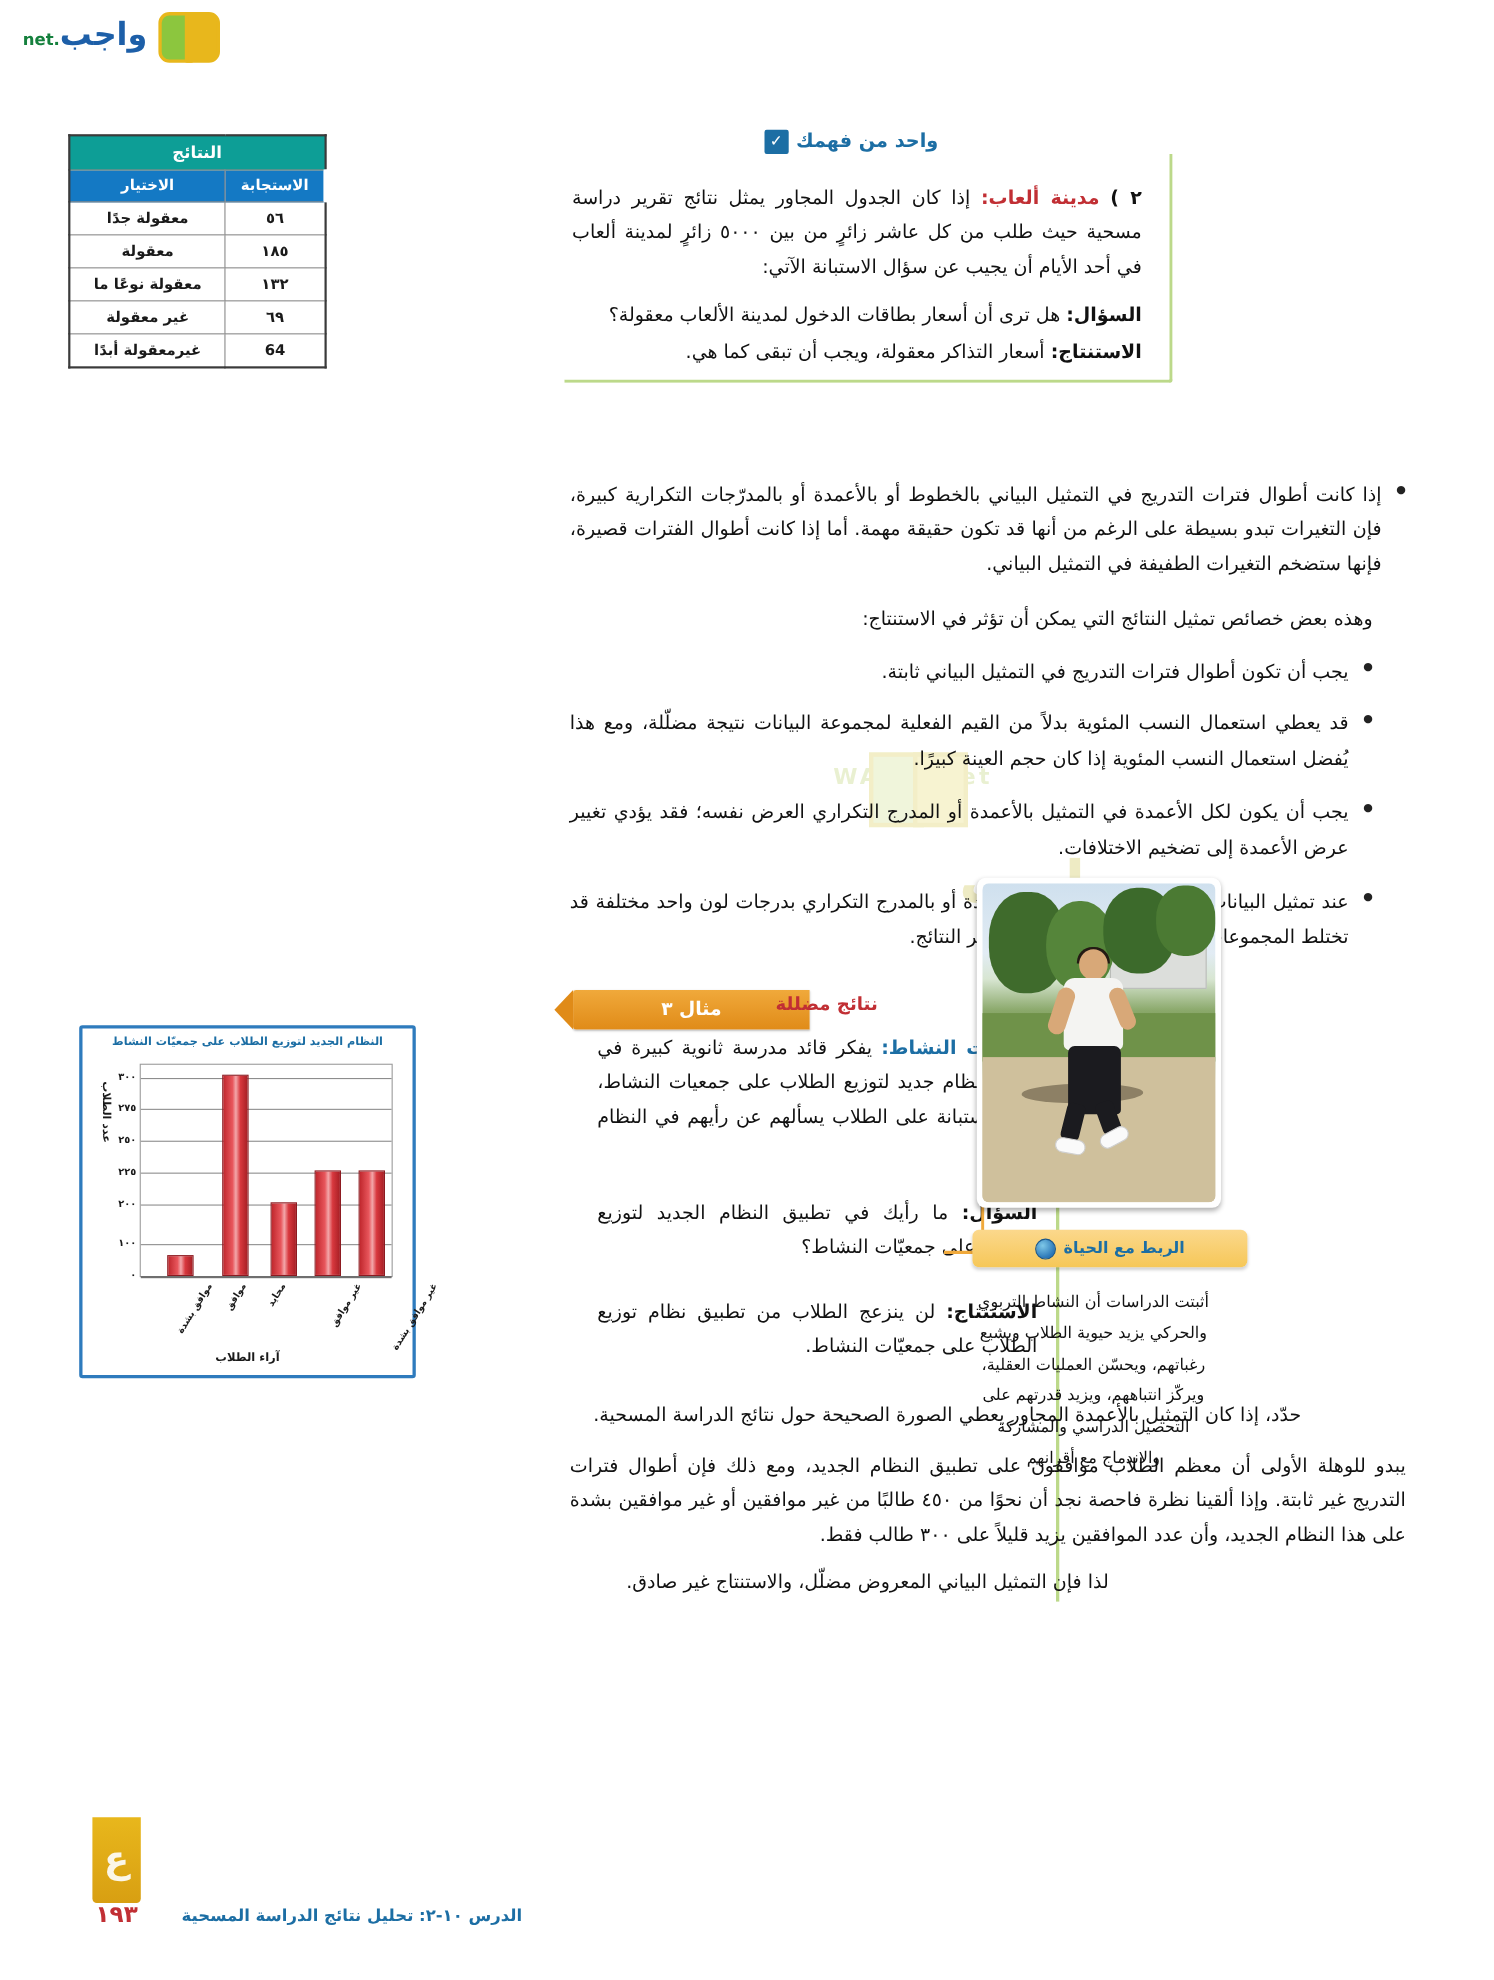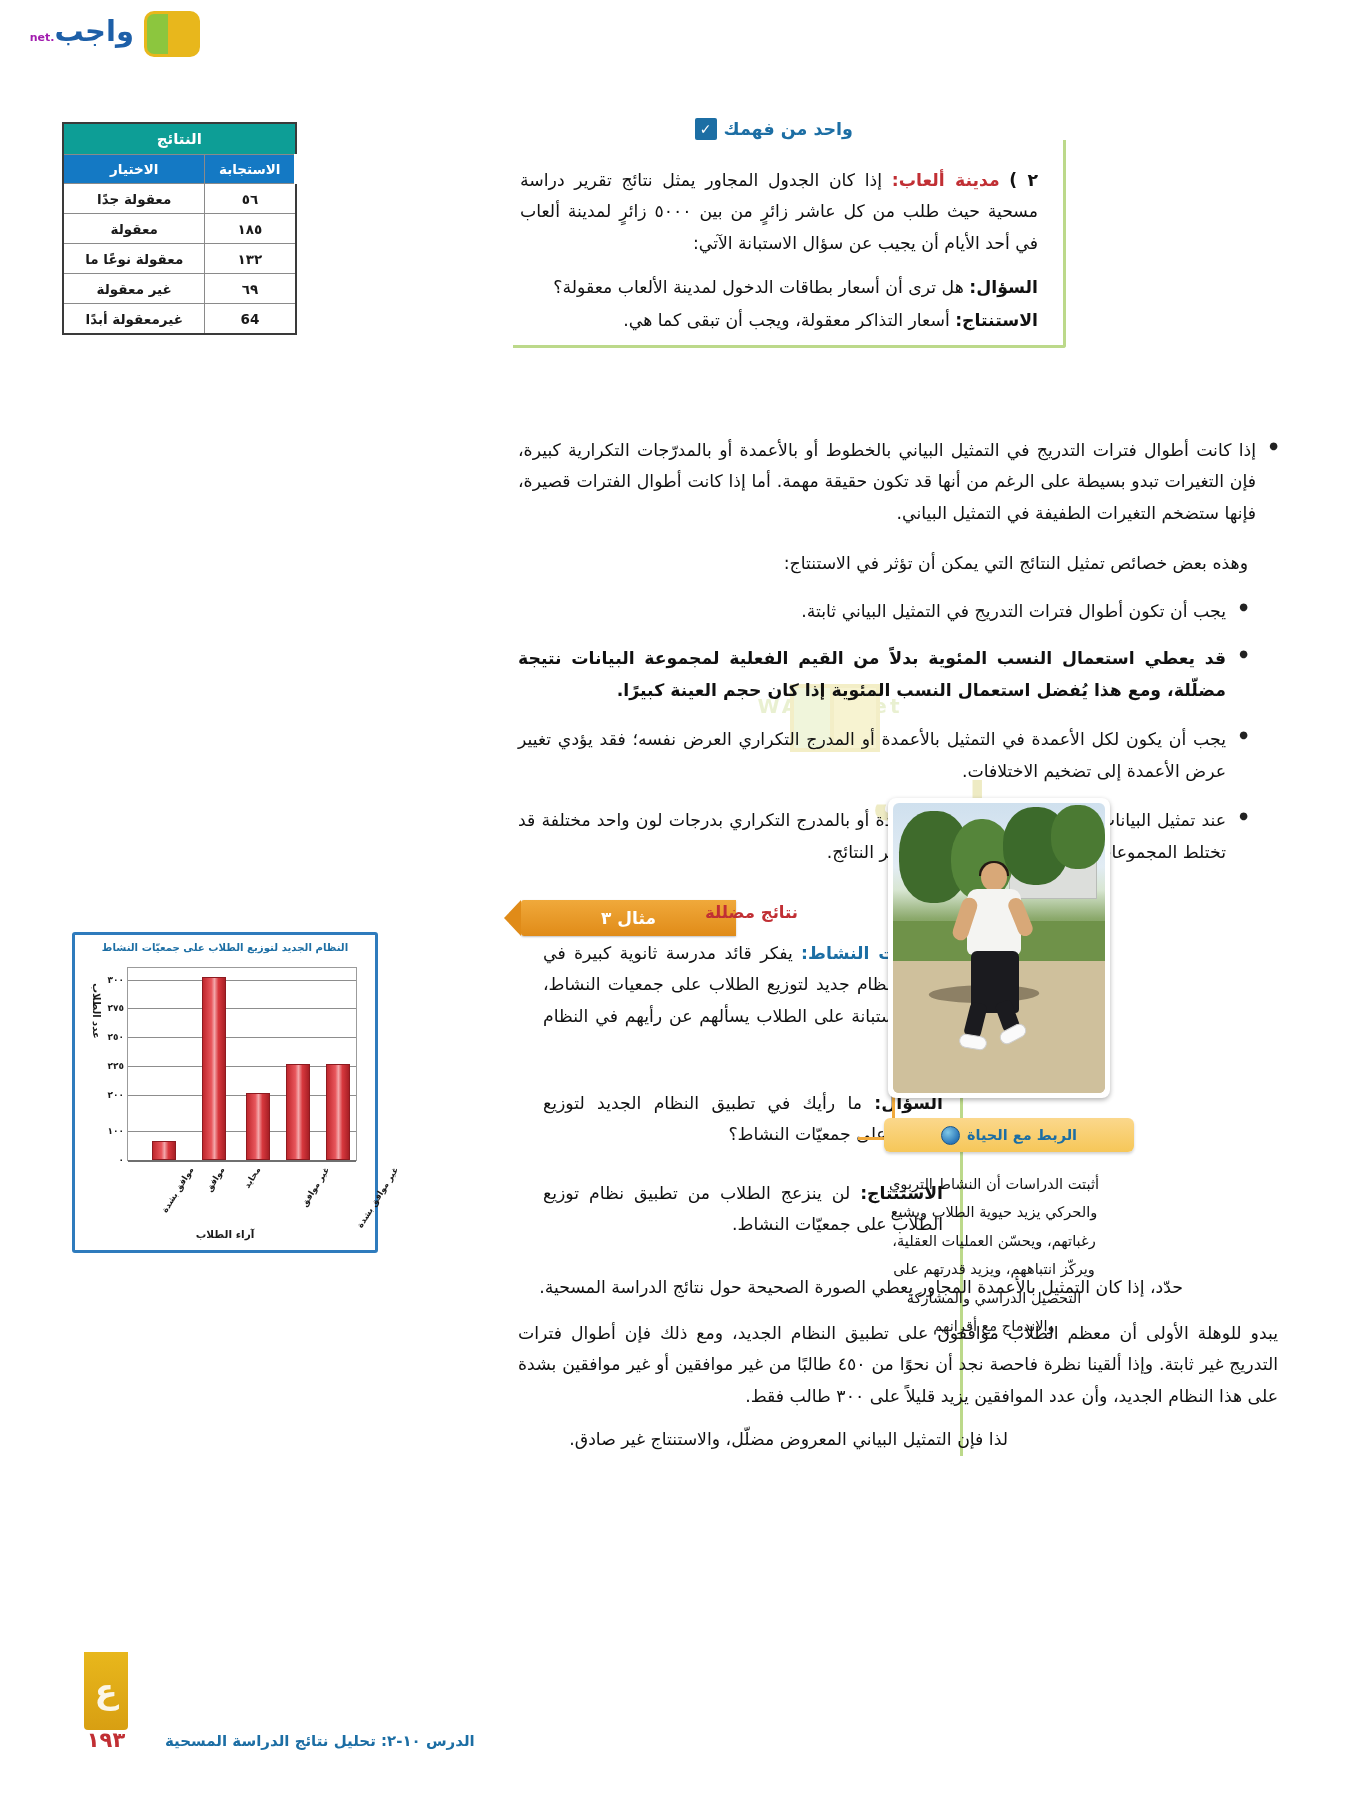--- a/index.html
+++ b/index.html
@@ -7,21 +7,21 @@
     width:1358px;height:1800px;position:relative;overflow:hidden;
     background:#ffffff;
     font-family:"DejaVu Sans","Liberation Sans",sans-serif;
     color:#1a1a1a;
   }
   .page{position:absolute;inset:0;}
 
   
   .wm-top{position:absolute;left:0;top:0;width:200px;height:62px;display:flex;align-items:center;gap:6px;}
   .wm-word{font-size:29px;font-weight:bold;color:#1d5fa8;line-height:1;padding-right:4px;}
-  .wm-word .net{font-size:11px;color:#a21caf;font-weight:bold;}
+  .wm-word .net{font-size:15px;color:#15803d;font-weight:bold;}
   .wm-book{width:56px;height:46px;position:relative;}
   .wm-book .half{position:absolute;top:3px;width:26px;height:40px;border:3px solid #e8b71c;background:#8cc63e;border-radius:2px;}
   .wm-book .l{left:0;border-top-left-radius:10px;border-bottom-left-radius:10px;}
   .wm-book .r{right:0;border-top-right-radius:10px;border-bottom-right-radius:10px;background:#e8b71c;}
 
   
   .wm-center{position:absolute;left:640px;top:690px;width:380px;height:150px;opacity:.30;pointer-events:none;}
   .wm-center .txt{font-size:54px;font-weight:bold;color:#c9bf3f;text-align:center;letter-spacing:2px;}
   .wm-center .sub{font-size:20px;font-weight:bold;color:#b9cf6a;text-align:center;letter-spacing:3px;margin-top:4px;}
   .wm-center .bk{position:absolute;left:150px;top:-6px;width:90px;height:64px;}
@@ -221,21 +221,21 @@
   <ul class="bullets txt" style="right:80px;top:435px;width:760px;">
     <li>
       <span>إذا كانت أطوال فترات التدريج في التمثيل البياني بالخطوط أو بالأعمدة أو بالمدرّجات التكرارية كبيرة، فإن التغيرات تبدو بسيطة على الرغم من أنها قد تكون حقيقة مهمة. أما إذا كانت أطوال الفترات قصيرة، فإنها ستضخم التغيرات الطفيفة في التمثيل البياني.</span>
     </li>
   </ul>
 
   <div class="txt" style="right:110px;top:548px;width:730px;">وهذه بعض خصائص تمثيل النتائج التي يمكن أن تؤثر في الاستنتاج:</div>
 
   <ul class="bullets txt" style="right:110px;top:596px;width:730px;">
     <li><span>يجب أن تكون أطوال فترات التدريج في التمثيل البياني ثابتة.</span></li>
-    <li style="margin-top:14px;font-weight:bold;"><span>قد يعطي استعمال النسب المئوية بدلاً من القيم الفعلية لمجموعة البيانات نتيجة مضلّلة، ومع هذا يُفضل استعمال النسب المئوية إذا كان حجم العينة كبيرًا.</span></li>
+    <li style="margin-top:14px;"><span>قد يعطي استعمال النسب المئوية بدلاً من القيم الفعلية لمجموعة البيانات نتيجة مضلّلة، ومع هذا يُفضل استعمال النسب المئوية إذا كان حجم العينة كبيرًا.</span></li>
     <li style="margin-top:18px;"><span>يجب أن يكون لكل الأعمدة في التمثيل بالأعمدة أو المدرج التكراري العرض نفسه؛ فقد يؤدي تغيير عرض الأعمدة إلى تضخيم الاختلافات.</span></li>
     <li style="margin-top:18px;"><span>عند تمثيل البيانات بالقطاعات الدائرية أو بالأعمدة أو بالمدرج التكراري بدرجات لون واحد مختلفة قد تختلط المجموعات بصريًا وتؤثر في طريقة تفسير النتائج.</span></li>
   </ul>
 
   <div class="ex-banner">
     <span class="t">مثال ٣</span>
   </div>
   <div class="ex-sub">نتائج مضللة</div>
   <div class="ex-rule"></div>
 

